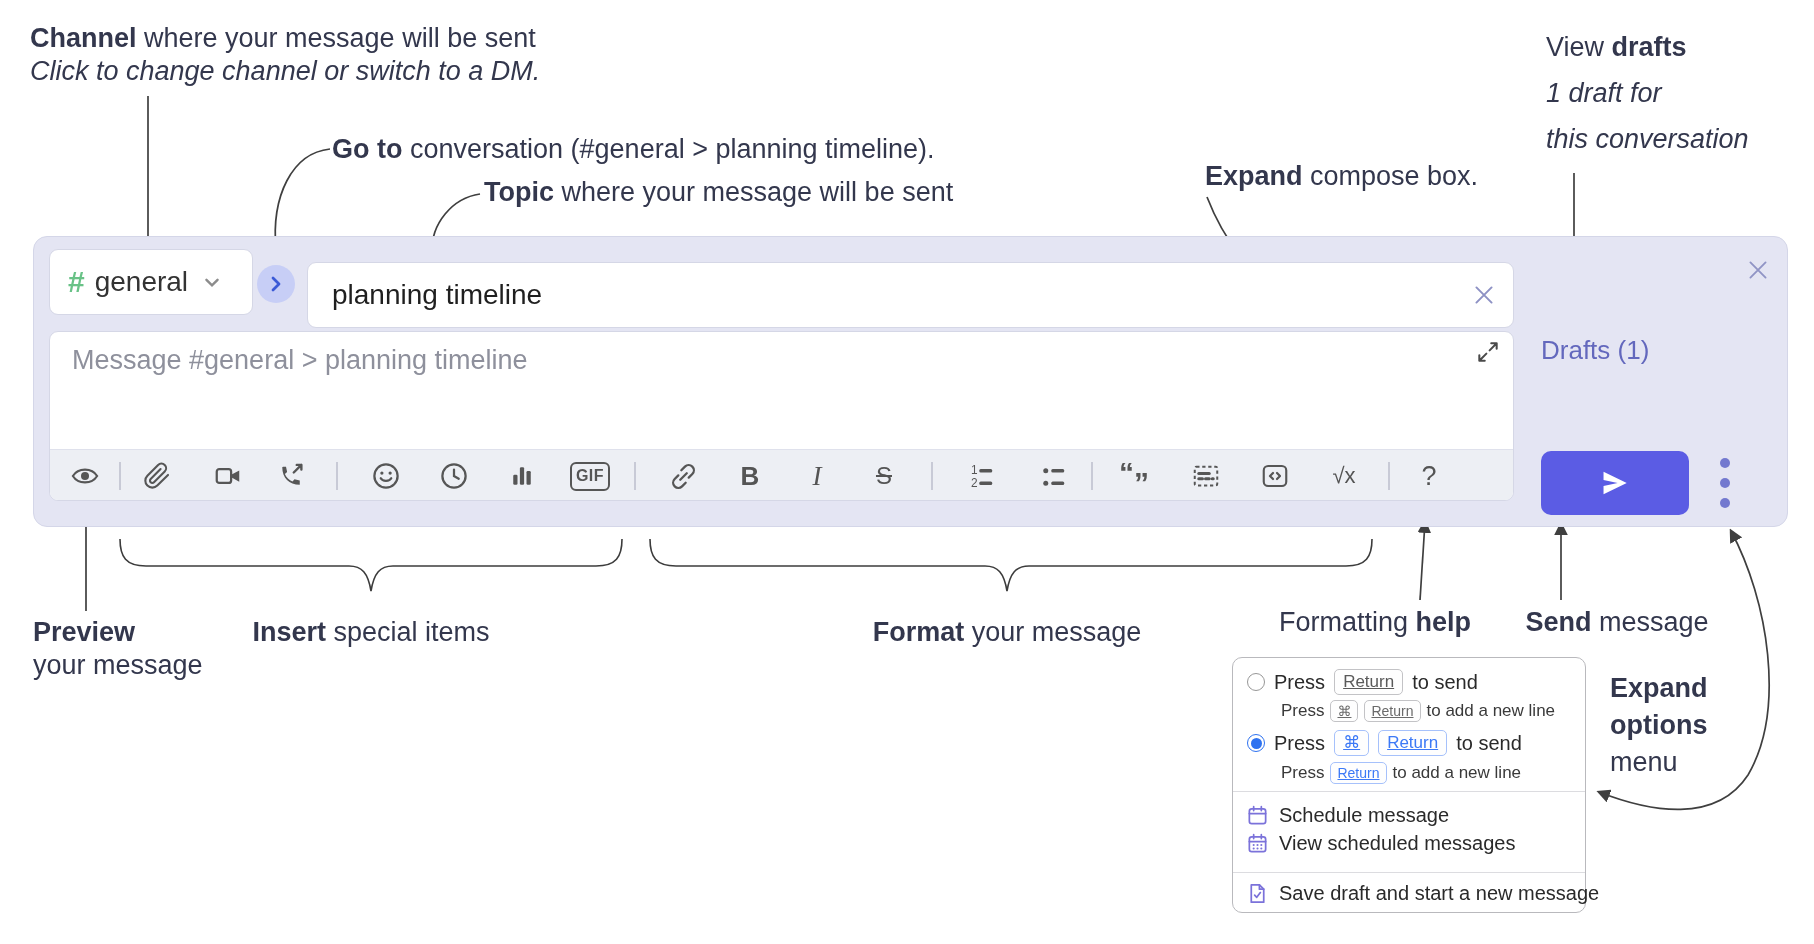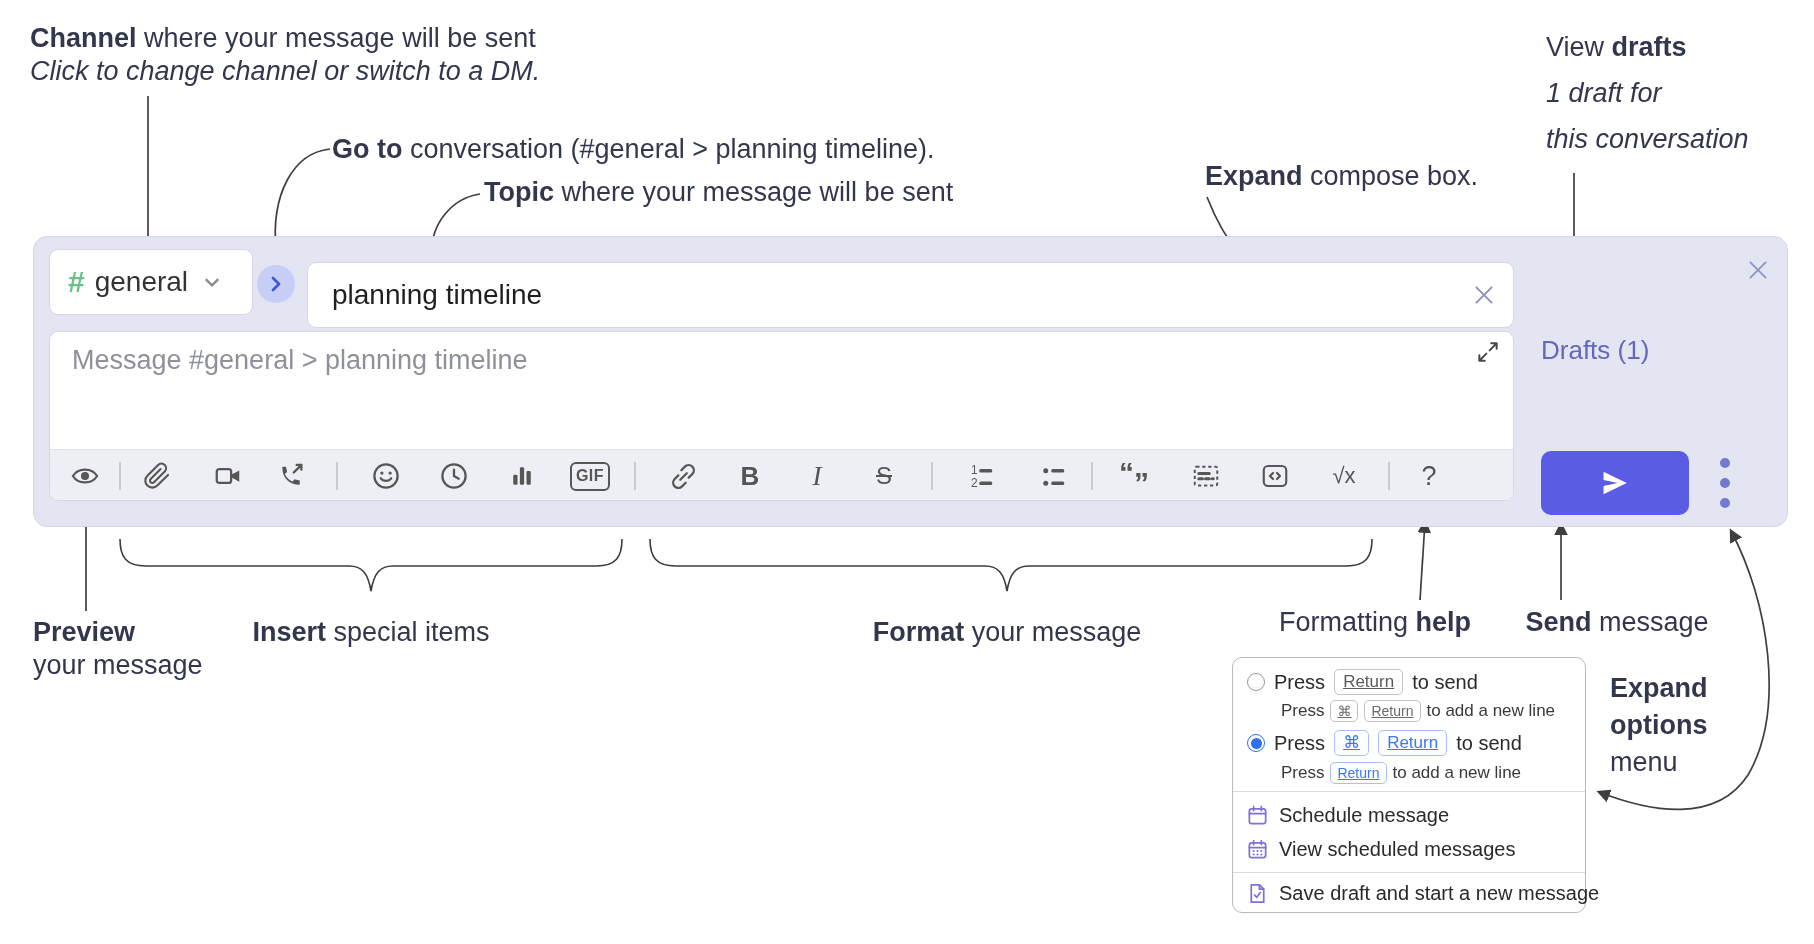--- a/index.html
+++ b/index.html
@@ -374,21 +374,21 @@
     <div class="mitem" style="top:146px">
       <svg width="23" height="23" viewBox="0 0 24 24">
         <g stroke="#7b72da" stroke-width="1.8" fill="none" stroke-linecap="round">
           <rect x="3.5" y="5" width="17" height="15.5" rx="2.5"></rect>
           <path d="M3.5,10 H20.5 M8,2.8 V6.8 M16,2.8 V6.8"></path>
         </g>
       </svg>
       <span>Schedule message</span>
     </div>
 
-    <div class="mitem" style="top:180px">
+    <div class="mitem" style="top:174px">
       <svg width="23" height="23" viewBox="0 0 24 24">
         <g stroke="#7b72da" stroke-width="1.8" fill="none" stroke-linecap="round">
           <rect x="3.5" y="5" width="17" height="15.5" rx="2.5"></rect>
           <path d="M3.5,10 H20.5 M8,2.8 V6.8 M16,2.8 V6.8"></path>
         </g>
         <g fill="#7b72da">
           <circle cx="8" cy="13.5" r="1.1"></circle>
             <circle cx="12" cy="13.5" r="1.1"></circle>
             <circle cx="16" cy="13.5" r="1.1"></circle>
           <circle cx="8" cy="17.2" r="1.1"></circle>

